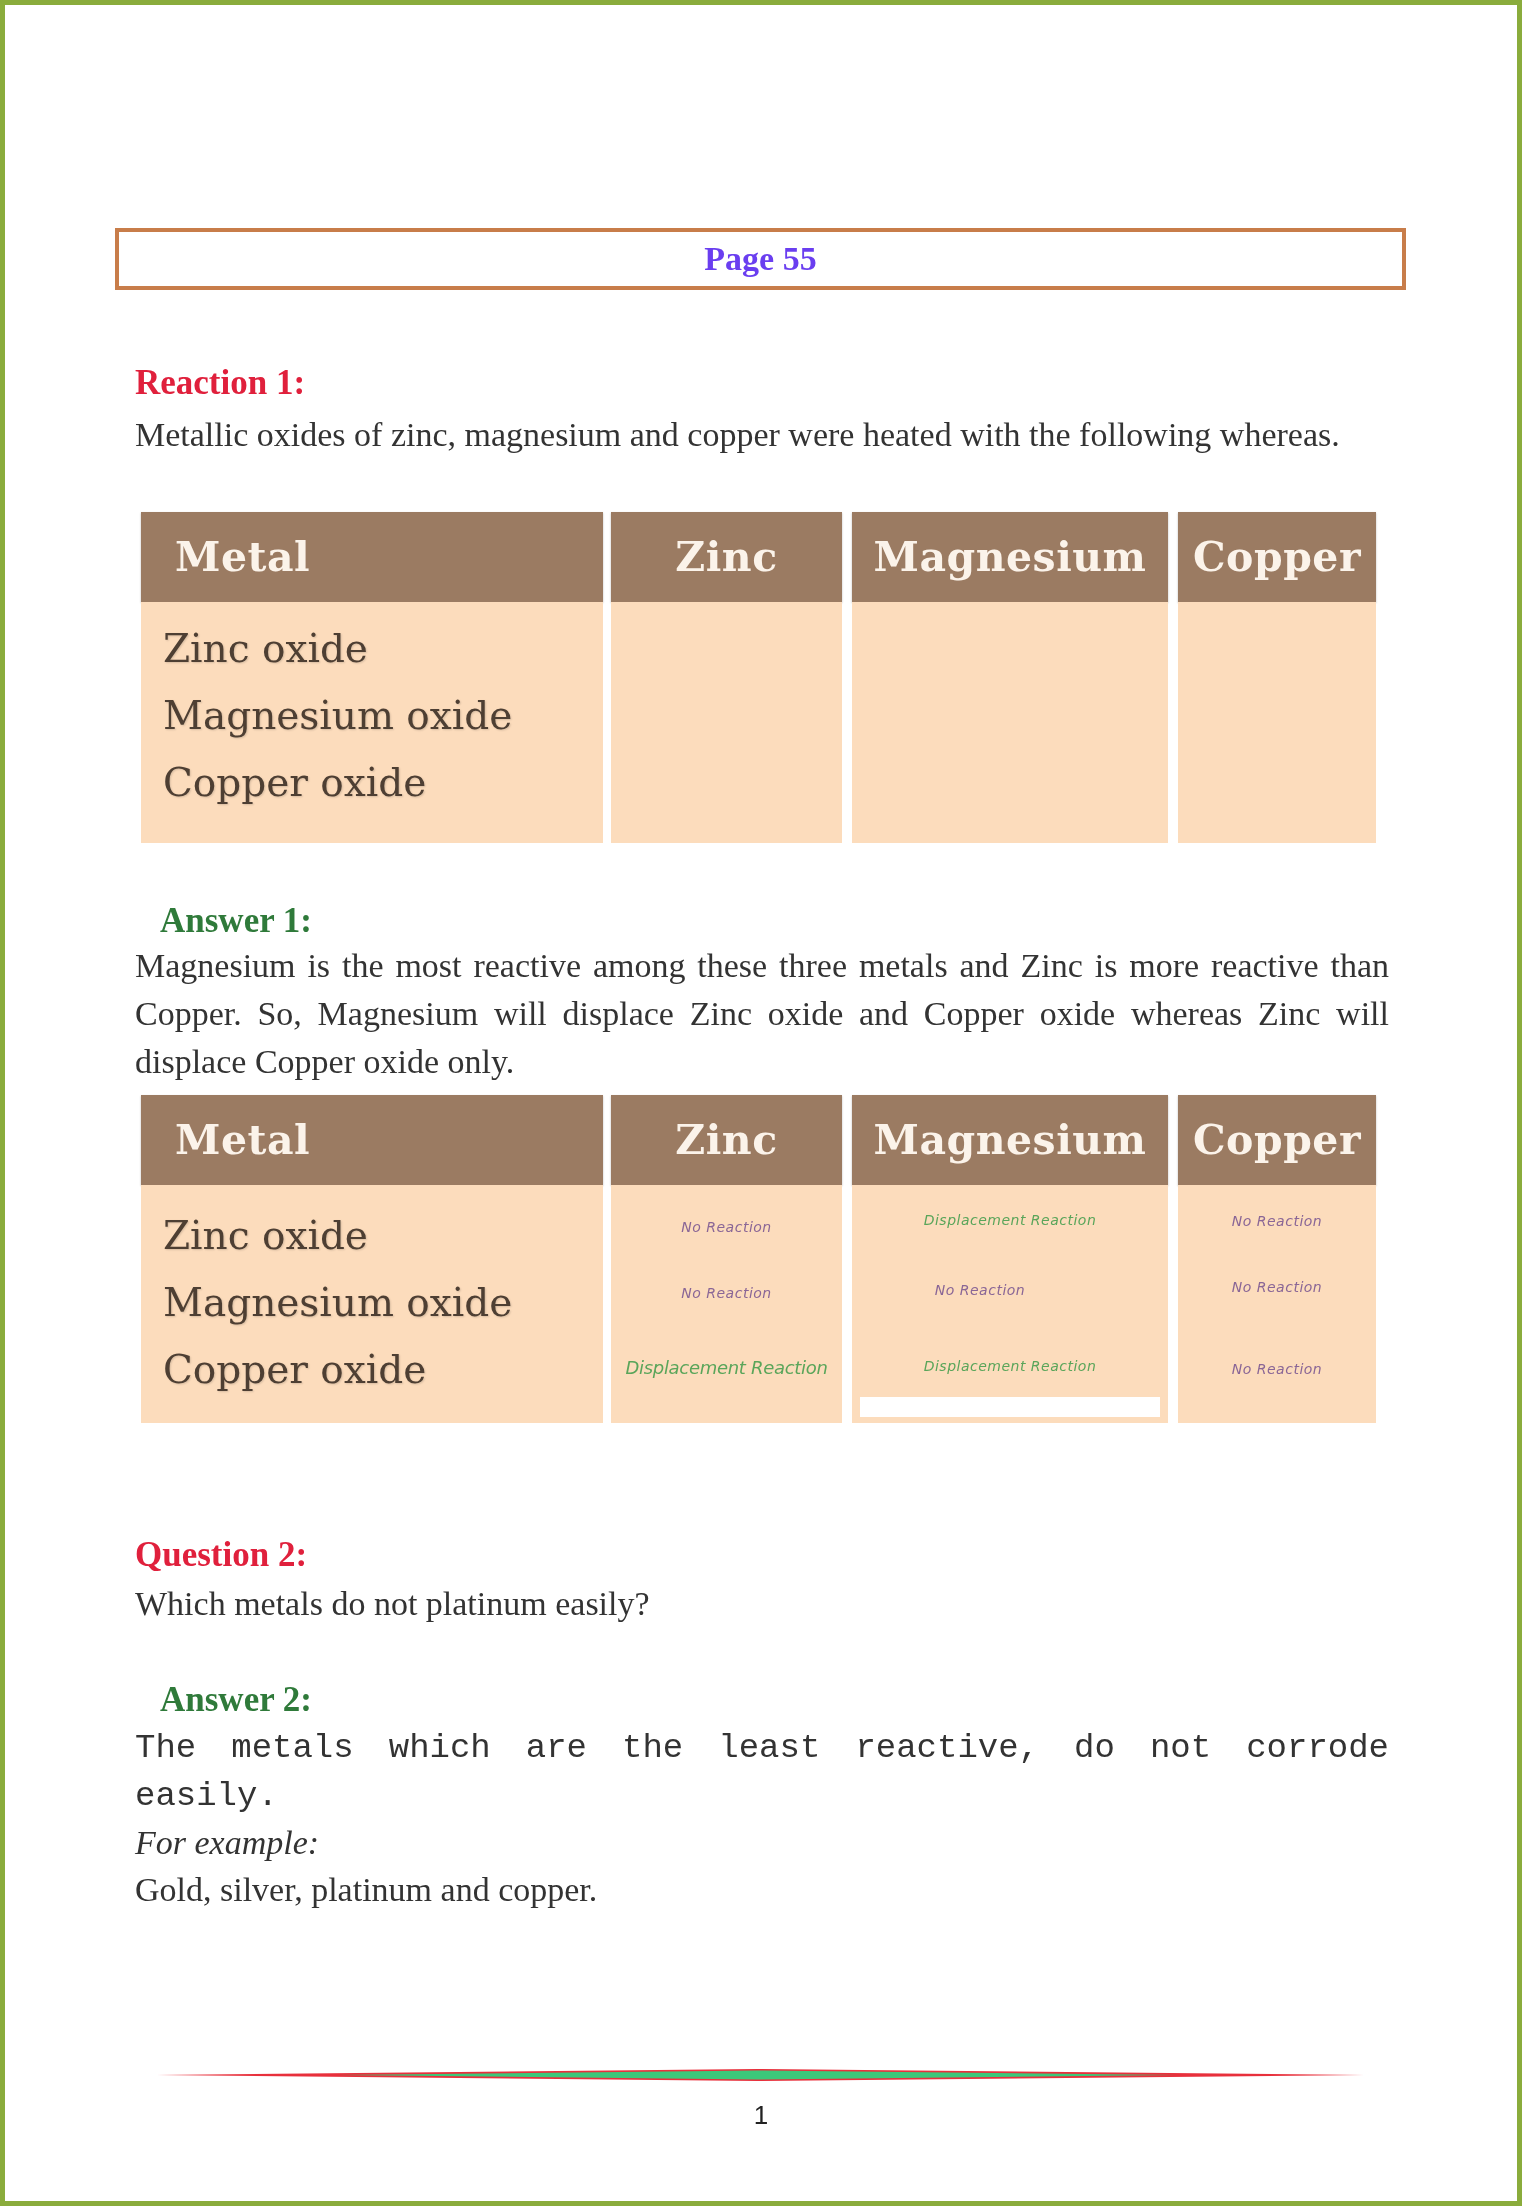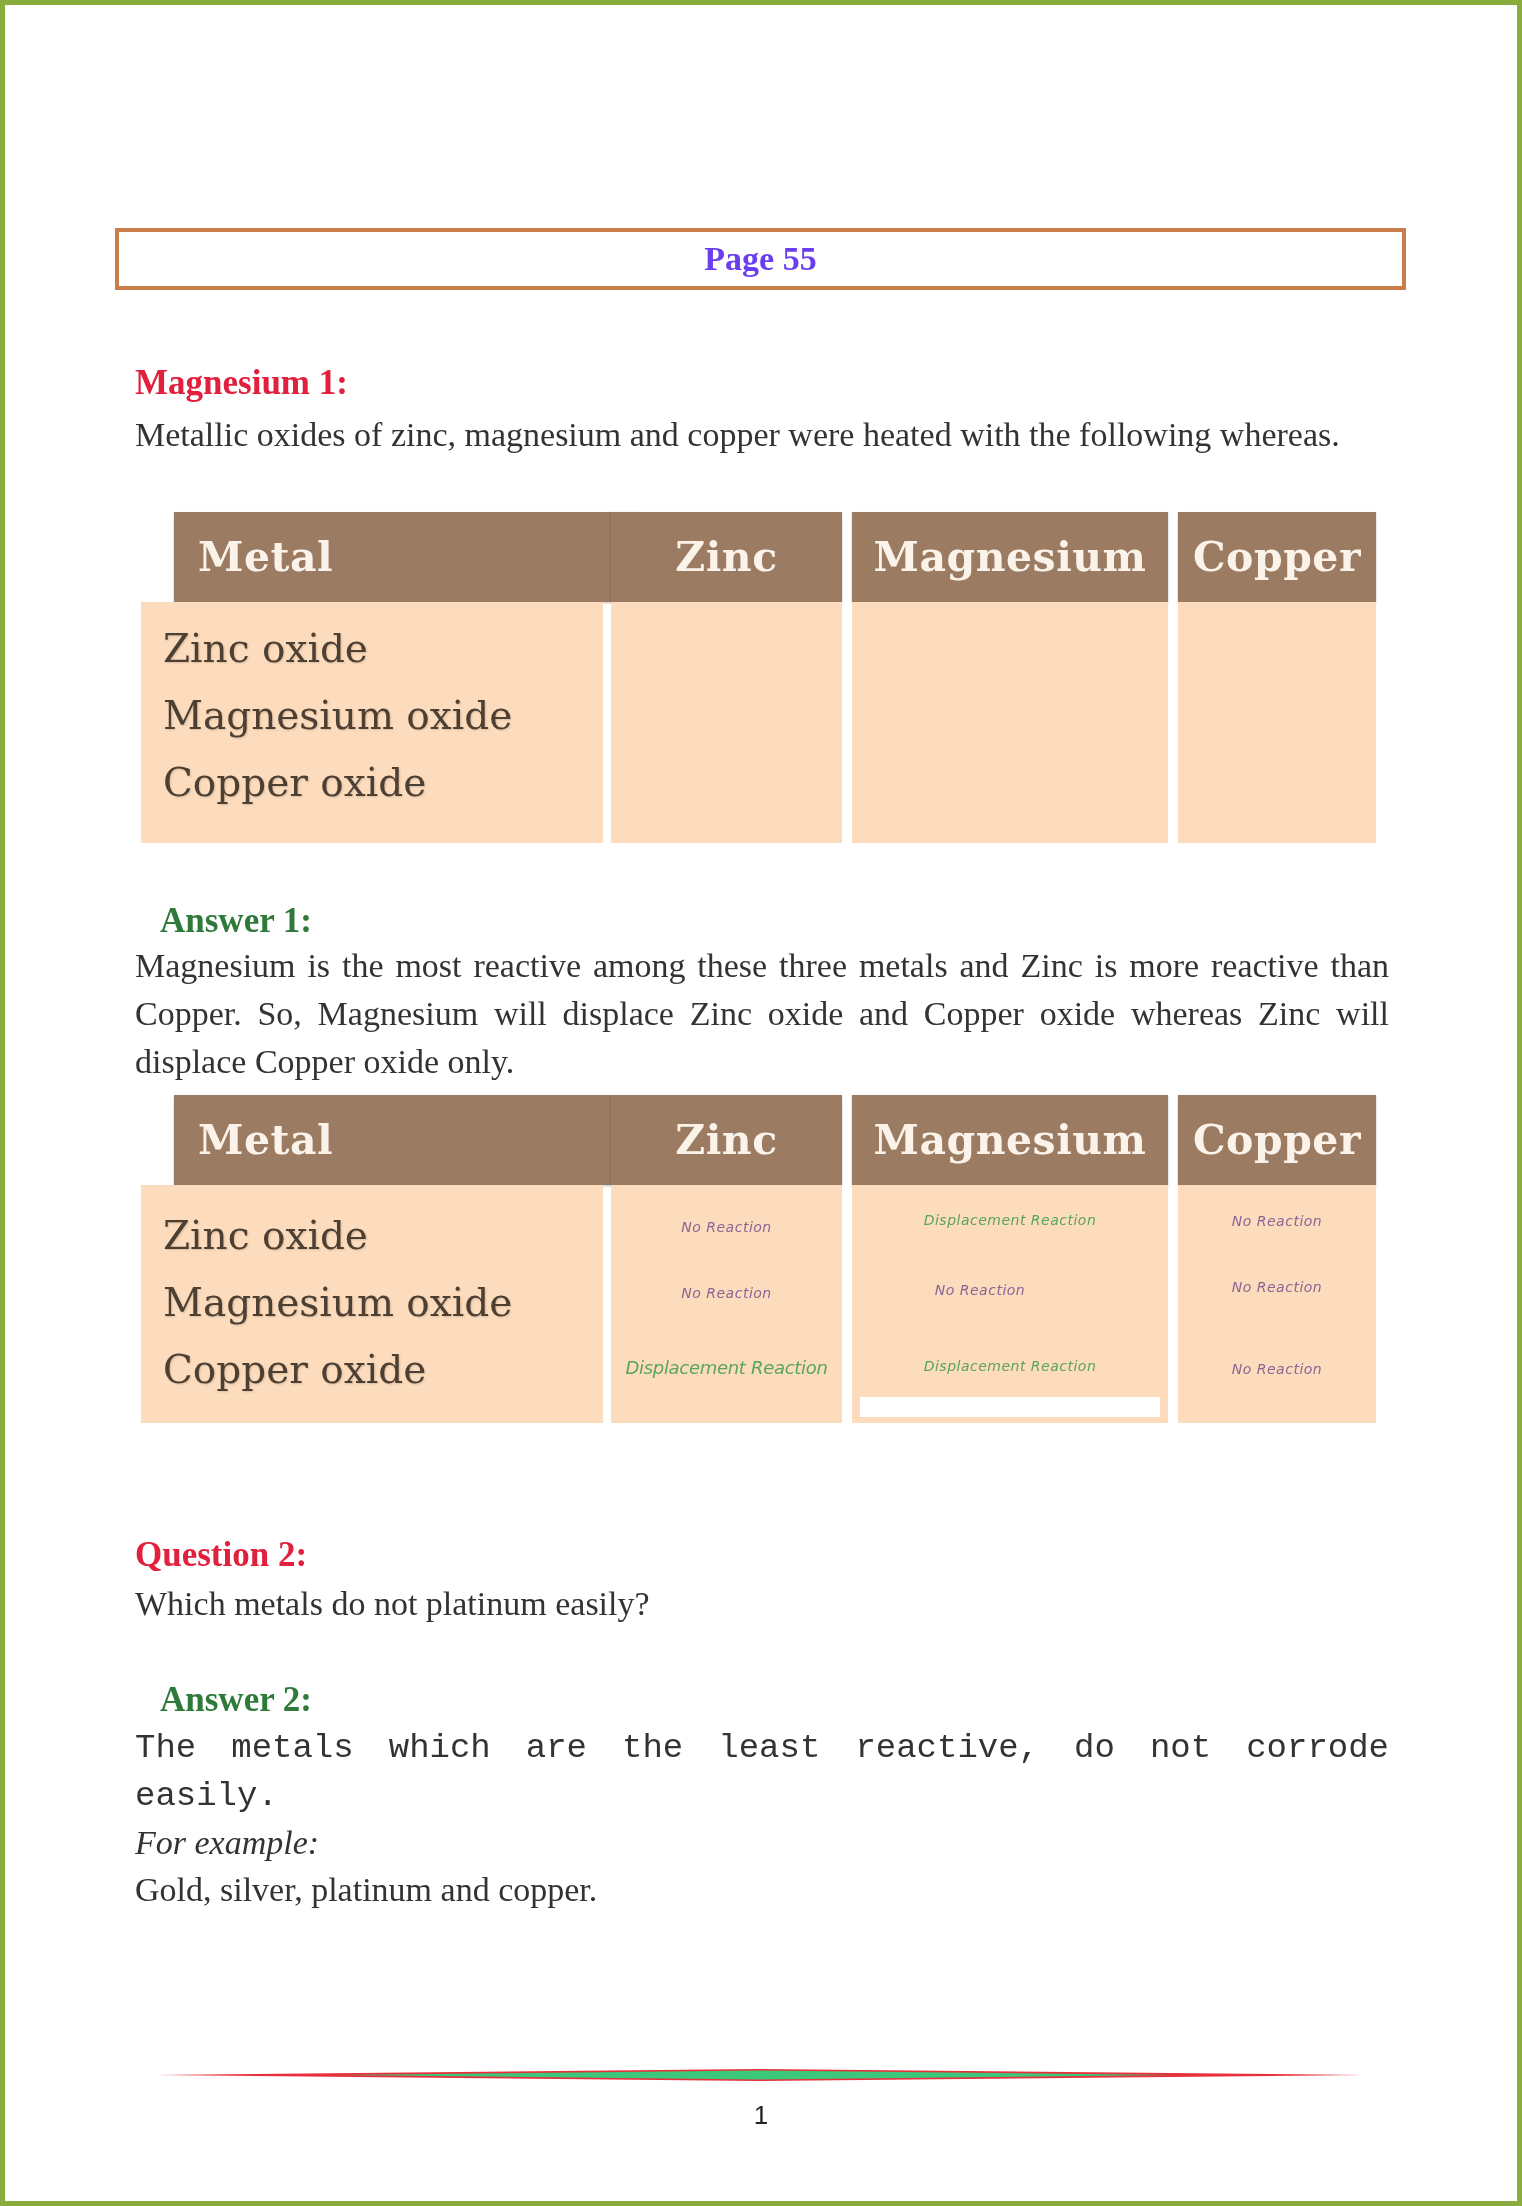--- a/index.html
+++ b/index.html
@@ -33,21 +33,21 @@
   .col { position: absolute; top: 0; }
   .col .hdr {
     position: absolute; left: 0; top: 0; width: 100%; height: 90px;
     background: #9b7b62; color: #fbf3ea; font-weight: bold;
     font-size: 41px; display: flex; align-items: center;
     font-family: "DejaVu Serif", "Liberation Serif", serif;
     letter-spacing: 0.5px;
     box-shadow: 0 1px 2px rgba(0,0,0,0.25);
   }
   .col .hdr.center { justify-content: center; }
-  .col .hdr.left { padding-left: 24px; box-sizing: border-box; margin-left: 33px; }
+  .col .hdr.left { padding-left: 34px; box-sizing: border-box; }
   .col .cell-body {
     position: absolute; left: 0; top: 90px; width: 100%;
     background: #fcdcbc;
   }
   .oxide {
     position: absolute; left: 22px; color: #4e3f33;
     font-family: "DejaVu Serif", "Liberation Serif", serif;
     font-size: 39px; white-space: nowrap;
     text-shadow: 1px 1px 2px rgba(0,0,0,0.15);
     text-align: right;
@@ -74,21 +74,21 @@
 </style>
 </head>
 <body>
 
 <div class="page-border"></div>
 
 <div class="page-box">
   <span>Page 55</span>
 </div>
 
-<div class="abs q-head" style="left:135px; top:363px;">Magnesium 1:</div>
+<div class="abs q-head" style="left:135px; top:363px;">Reaction 1:</div>
 <div class="abs body-text" style="left:135px; top:411px;">Metallic oxides of zinc, magnesium and copper were heated with the following whereas.</div>
 
 <div class="tbl" style="top:512px; height:331px;">
   <div class="col" style="left:0; width:462px; height:331px;">
     <div class="hdr left">Metal</div>
     <div class="cell-body" style="height:241px;">
       <div class="oxide" style="top:24px;">Zinc oxide</div>
       <div class="oxide" style="top:91px;">Magnesium oxide</div>
       <div class="oxide" style="top:158px;">Copper oxide</div>
     </div>

